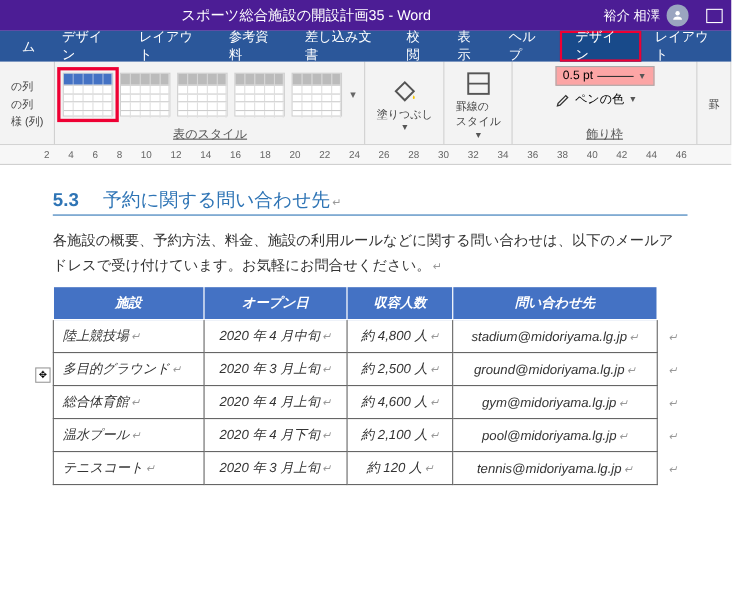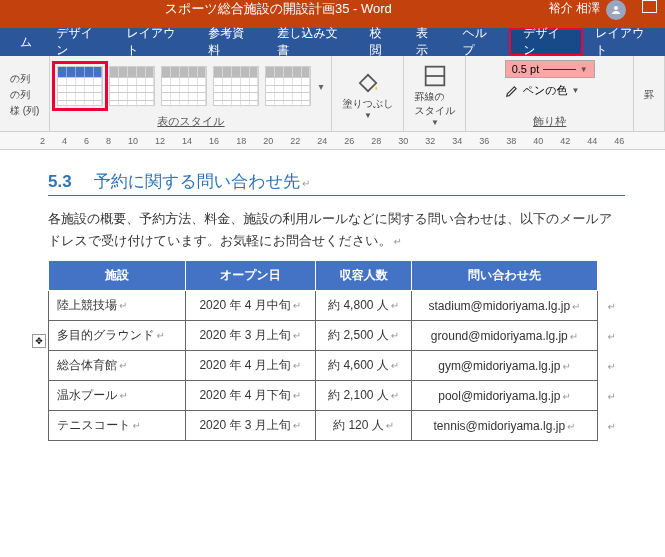--- a/index.html
+++ b/index.html
@@ -1,17 +1,17 @@
 <!DOCTYPE html>
 <html><head>
 <meta charset="utf-8">
 <style>
 * { margin: 0; padding: 0; box-sizing: border-box; }
 body { font-family: "Yu Gothic", "Meiryo", sans-serif; font-size: 12px; background: #fff; width: 665px; }
-.titlebar { background: #c2410c; color: #fff; height: 28px; display: flex; padding: 0 8px; }
+.titlebar { background: #4c1d95; color: #fff; height: 28px; display: flex; align-items: center; padding: 0 8px; }
 .titlebar .title { flex: 1; text-align: center; font-size: 13px; }
 .titlebar .user { font-size: 12px; margin-right: 6px; }
 .avatar { width: 20px; height: 20px; border-radius: 50%; background: #9aa5c0; display: inline-flex; align-items: center; justify-content: center; margin-right: 10px; }
 .win-icon { width: 15px; height: 13px; border: 1px solid #fff; margin-left: 6px; display: inline-block; }
 .menubar { background: #2b579a; color: #fff; display: flex; align-items: center; height: 28px; padding-left: 8px; position: relative; }
 .menu-item { padding: 0 12px; font-size: 12px; height: 28px; display: flex; align-items: center; cursor: pointer; }
 .menu-item.highlight { border: 2px solid #e03; background: #184a8a; }
 .ribbon { background: #f3f3f3; border-bottom: 1px solid #d0d0d0; display: flex; }
 .ribbon-group { border-right: 1px solid #d0d0d0; padding: 4px 6px 2px; display: flex; flex-direction: column; align-items: center; }
 .ribbon-group .body { display: flex; align-items: center; gap: 4px; flex: 1; }
@@ -30,21 +30,21 @@
 .fill-btn { display: flex; flex-direction: column; align-items: center; font-size: 10px; color: #444; padding: 2px 4px; cursor: pointer; }
 .fill-btn svg { width: 28px; height: 28px; }
 .pt-box { background:#fca5a5; border:1px solid #aaa; padding:2px 6px; font-size:11px; width:90px; display:flex; align-items:center; justify-content:space-between;}
 .pen-line { display:flex; align-items:center; gap:4px; font-size:11px; padding:2px 0;}
 .ruler { height: 18px; background: #f7f7f7; border-bottom: 1px solid #d0d0d0; display: flex; align-items: center; font-size: 9px; color: #666; overflow: hidden; padding-left: 40px; gap: 17px; }
 .doc { padding: 20px 40px 10px 48px; position: relative; }
 .sec-title { color: #2e74b5; font-size: 17px; font-weight: 500; border-bottom: 1px solid #2e74b5; padding-bottom: 2px; margin-bottom: 12px; }
 .sec-num { font-weight: 600; margin-right: 22px; }
 .para { font-size: 13px; color: #333; line-height: 1.7; margin-bottom: 8px; }
 .tbl-handle { position: absolute; left: 32px; width: 14px; height: 14px; border: 1px solid #999; background: #fff; font-size: 9px; text-align: center; line-height: 12px; cursor: move; }
-.wtable { border-collapse: collapse; width: 100%; font-size: 12px; }
+.wtable { border-collapse: collapse; width: 100%; font-size: 12px; font-style: italic; }
 .wtable th { background: #4472c4; color: #fff; font-weight: 600; padding: 6px 8px; border: 1px solid #fff; text-align: center; }
 .wtable td { border: 1px solid #666; padding: 6px 8px; text-align: center; color: #333; }
 .wtable td:first-child { text-align: left; }
 .wtable td:last-child { text-align: left; }
 .pm { color: #999; font-size: 10px; margin-left: 2px; }
 .arrow-down{font-size:8px;color:#555;}
 </style>
 </head>
 <body>
 

